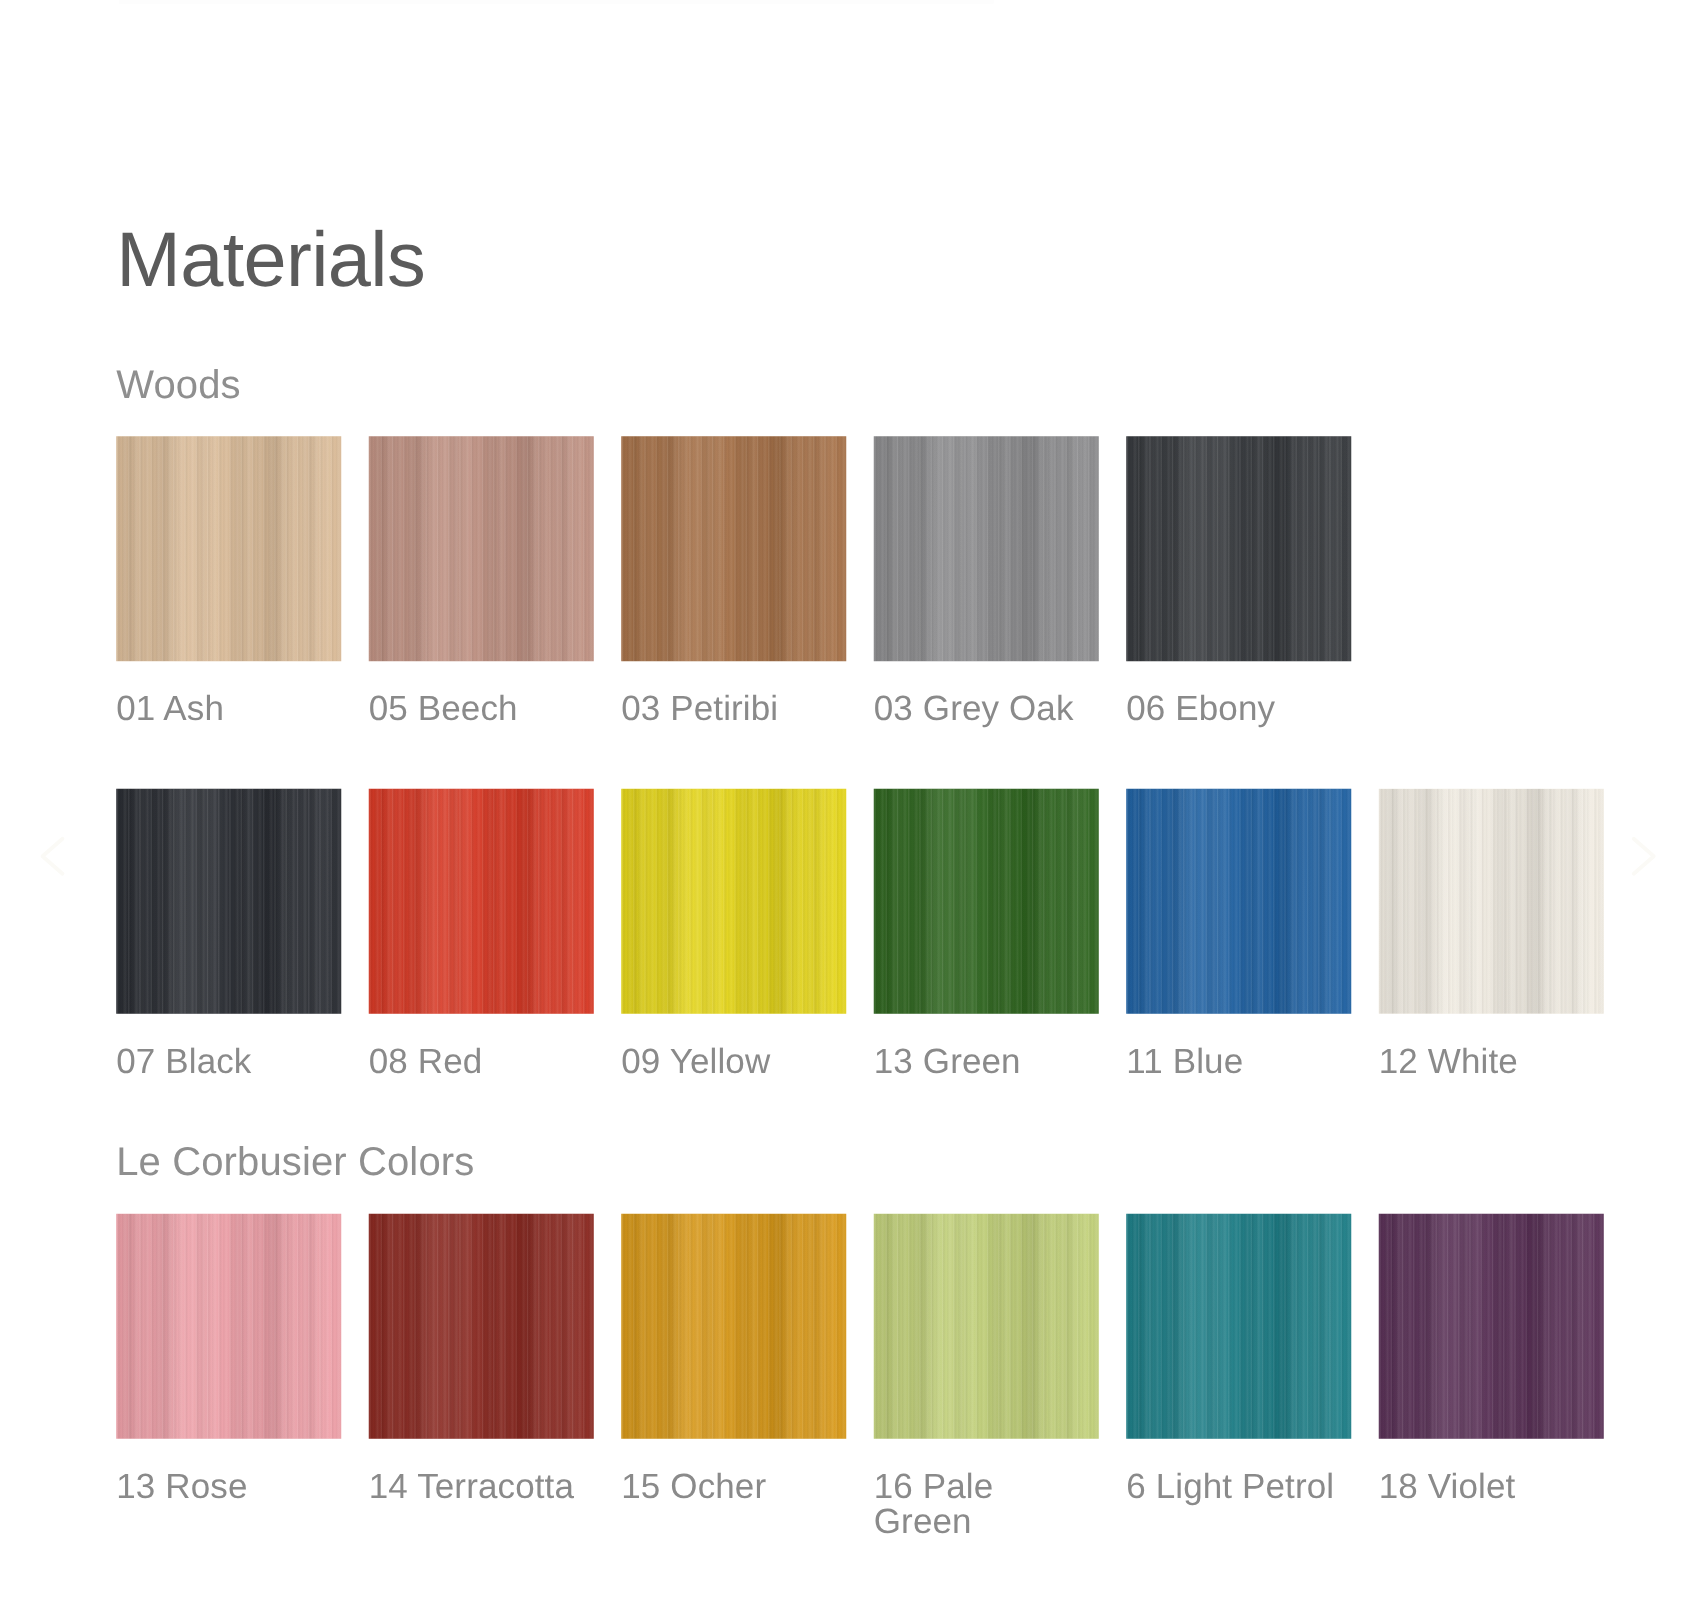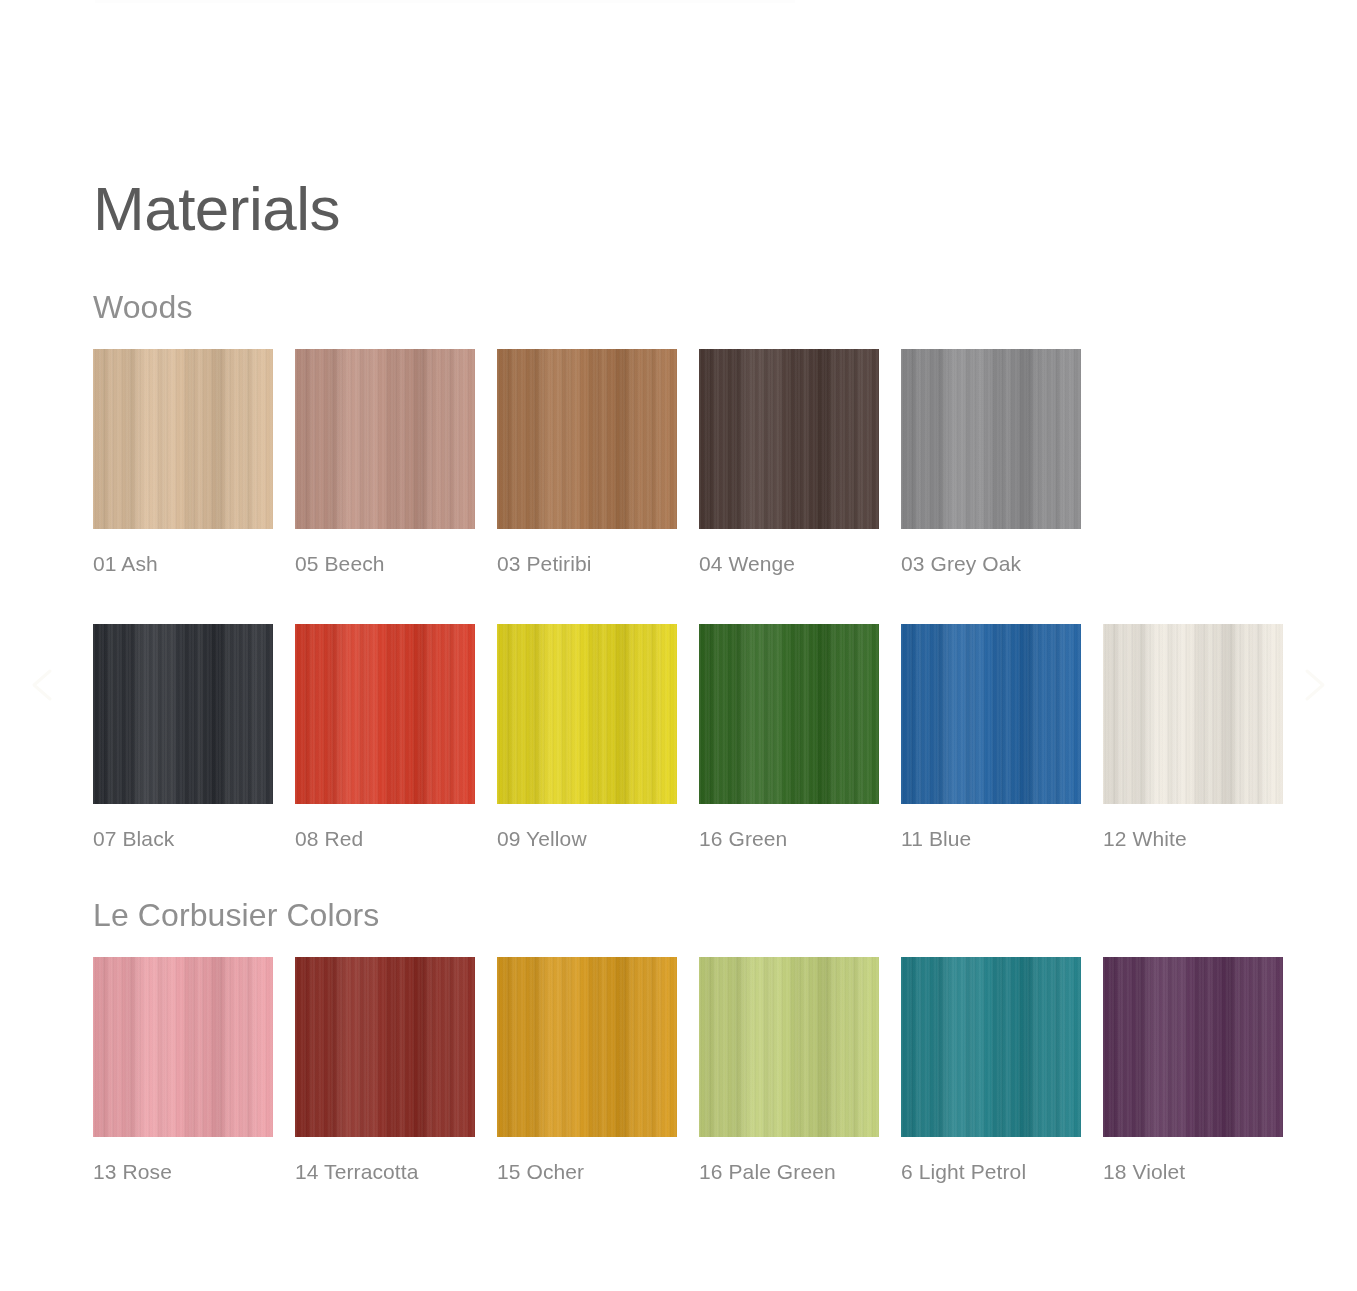--- a/index.html
+++ b/index.html
@@ -104,21 +104,21 @@
         rgba(0,0,0,0.00) 89px),
       linear-gradient(90deg,
         rgba(0,0,0,0.05) 0%,
         rgba(255,255,255,0.05) 34%,
         rgba(0,0,0,0.04) 67%,
         rgba(255,255,255,0.03) 100%);
   }
 
   .swatch-label {
     margin-top: 24px;
-    font-size: 21px;
+    font-size: 28px;
     font-weight: 400;
     color: #8a8a8a;
     letter-spacing: 0.1px;
     line-height: 1;
   }
 
   .row-gap { height: 50px; }
 
   
   .nav-arrow {
@@ -153,47 +153,47 @@
             </div>
             <div class="swatch-cell">
               <div class="swatch" style="background-color: rgb(193, 147, 132);"></div>
               <div class="swatch-label">05 Beech</div>
             </div>
             <div class="swatch-cell">
               <div class="swatch" style="background-color: rgb(168, 115, 74);"></div>
               <div class="swatch-label">03 Petiribi</div>
             </div>
             <div class="swatch-cell">
-              <div class="swatch" style="background-color: rgb(76, 58, 53);"></div>
-              <div class="swatch-label">04 Wenge</div>
-            </div>
-            <div class="swatch-cell">
               <div class="swatch" style="background-color: rgb(141, 141, 143);"></div>
               <div class="swatch-label">03 Grey Oak</div>
+            </div>
+            <div class="swatch-cell">
+              <div class="swatch" style="background-color: rgb(55, 58, 62);"></div>
+              <div class="swatch-label">06 Ebony</div>
             </div>
           </div>
         </div>
         <div class="row-gap"></div>
         <div class="section">
           <div class="swatch-row">
             <div class="swatch-cell">
               <div class="swatch" style="background-color: rgb(42, 45, 51);"></div>
               <div class="swatch-label">07 Black</div>
             </div>
             <div class="swatch-cell">
               <div class="swatch" style="background-color: rgb(217, 58, 38);"></div>
               <div class="swatch-label">08 Red</div>
             </div>
             <div class="swatch-cell">
               <div class="swatch" style="background-color: rgb(230, 215, 28);"></div>
               <div class="swatch-label">09 Yellow</div>
             </div>
             <div class="swatch-cell">
               <div class="swatch" style="background-color: rgb(47, 102, 31);"></div>
-              <div class="swatch-label">16 Green</div>
+              <div class="swatch-label">13 Green</div>
             </div>
             <div class="swatch-cell">
               <div class="swatch" style="background-color: rgb(33, 99, 164);"></div>
               <div class="swatch-label">11 Blue</div>
             </div>
             <div class="swatch-cell">
               <div class="swatch" style="background-color: rgb(243, 238, 228);"></div>
               <div class="swatch-label">12 White</div>
             </div>
           </div>

